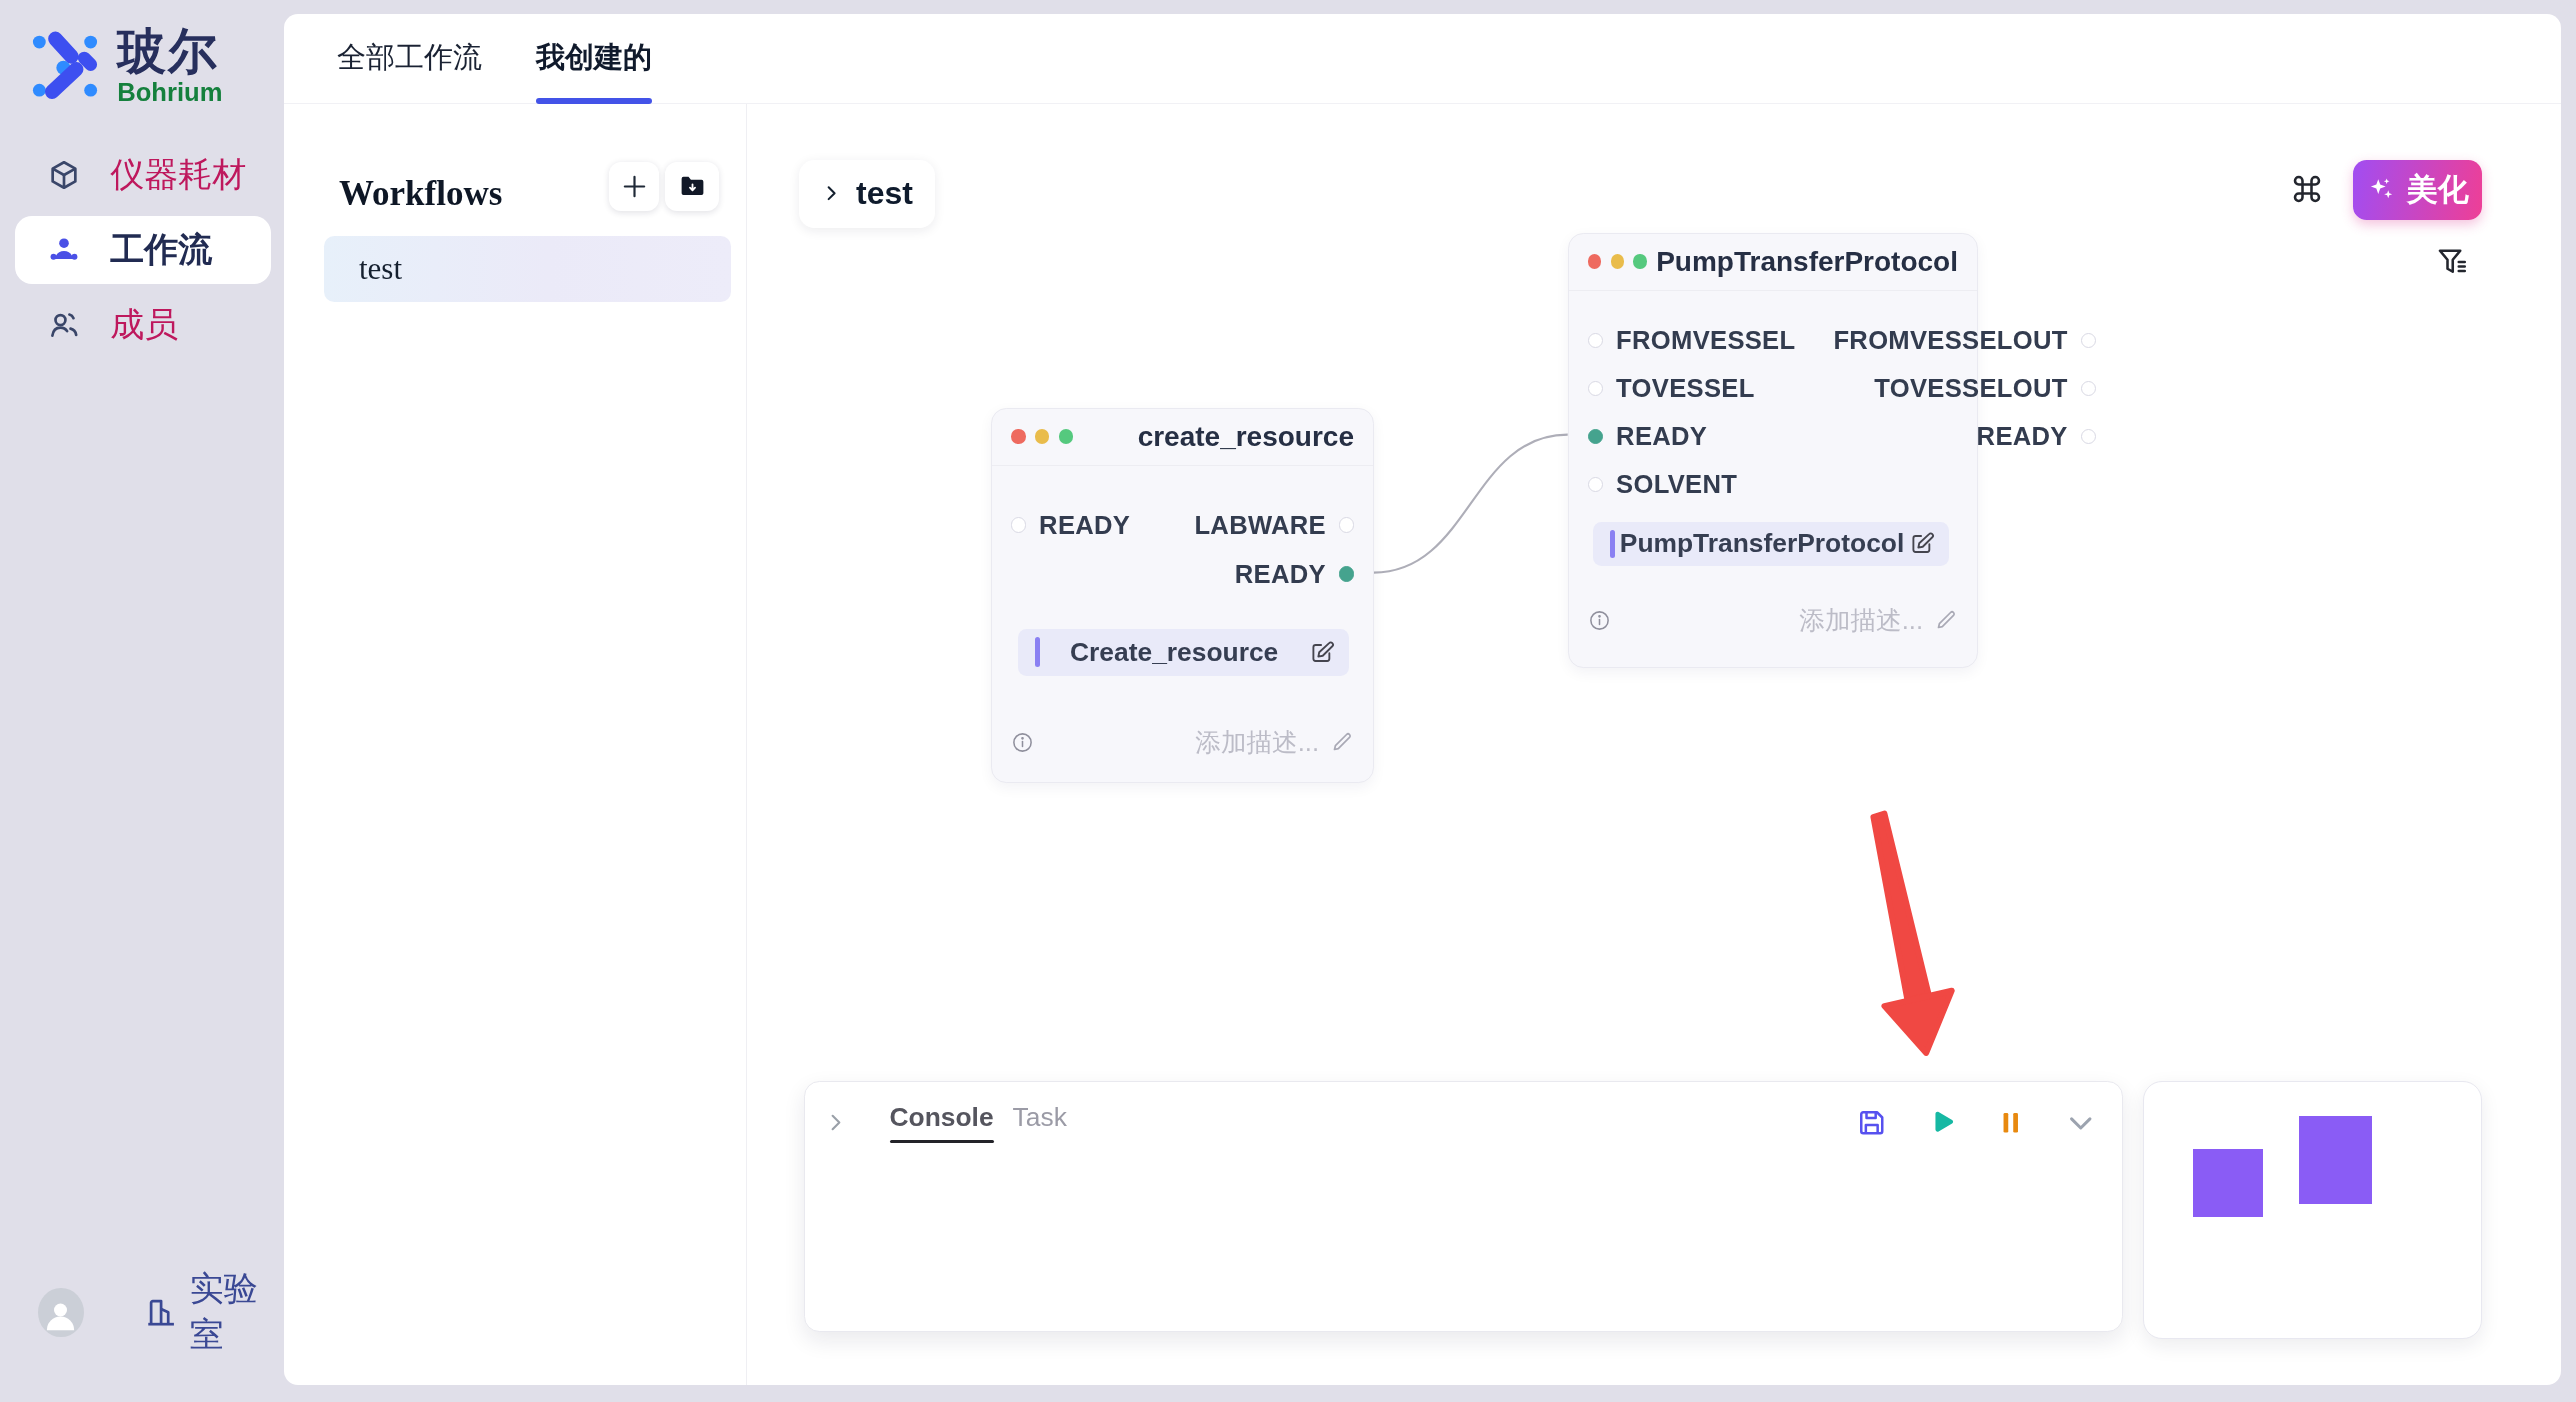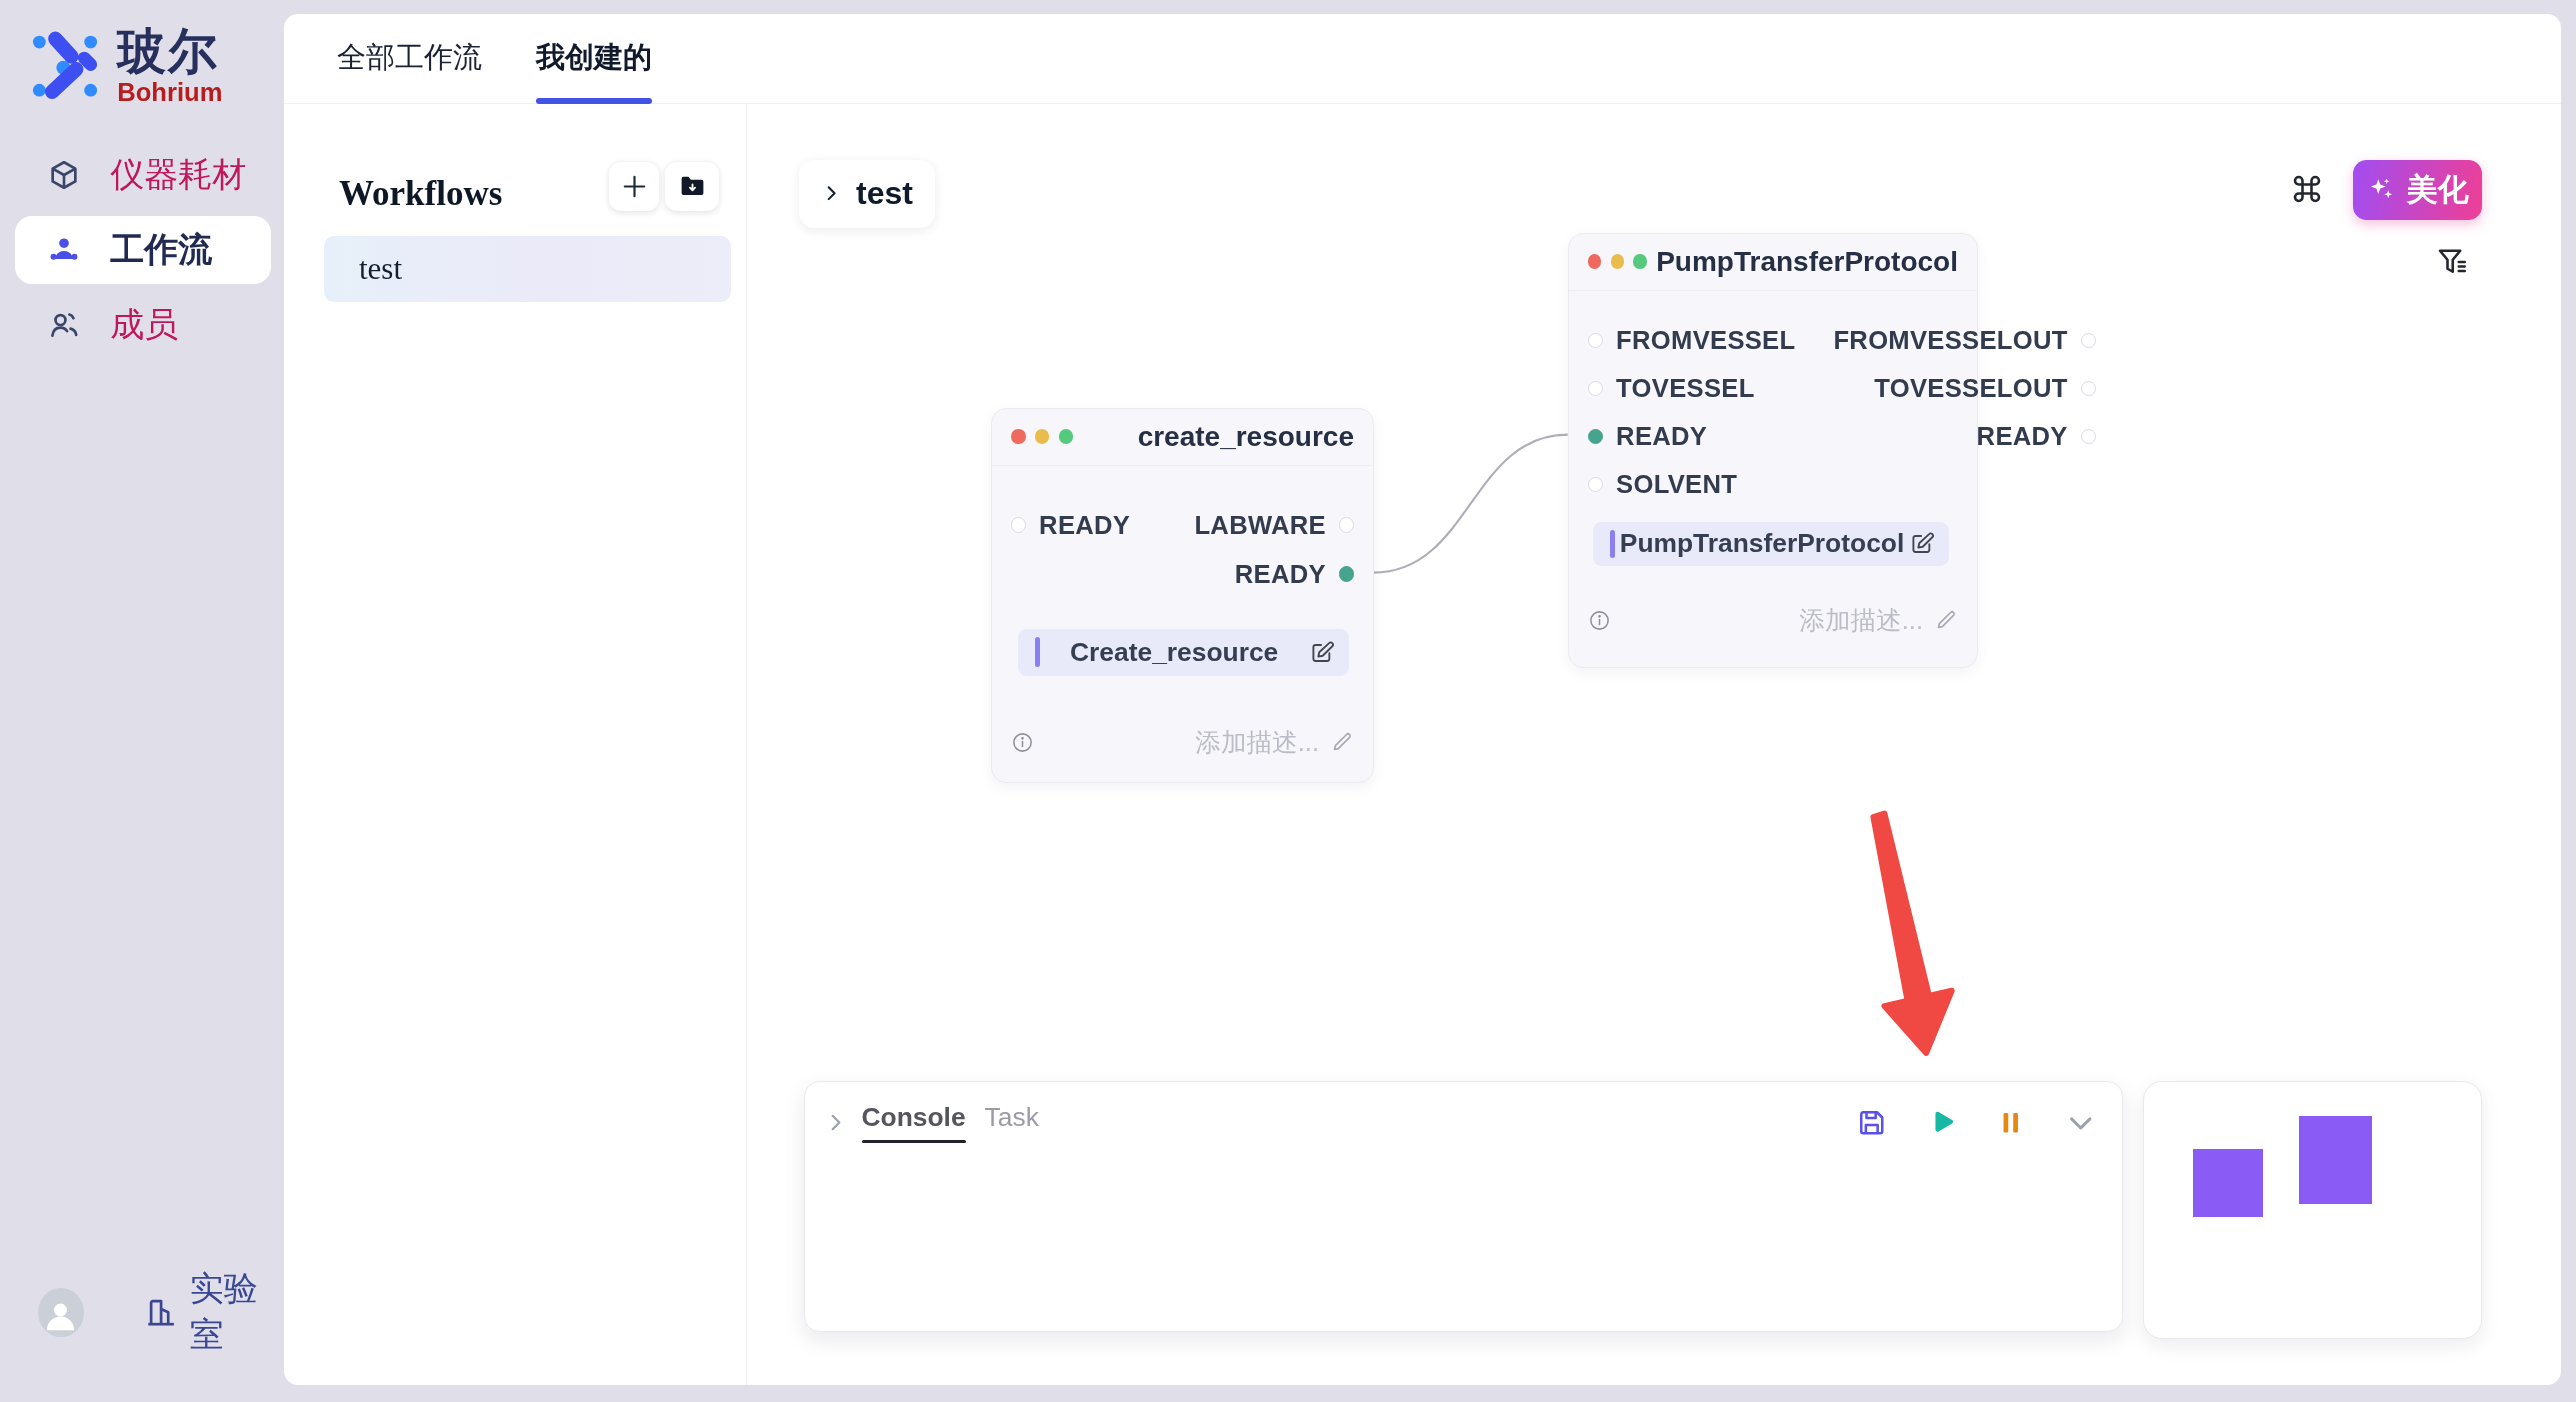--- a/index.html
+++ b/index.html
@@ -11,21 +11,21 @@
     color:#1A2233;
   }
   .app { position:absolute; inset:0; }
 
   
   .sidebar { position:absolute; left:0; top:0; width:284px; height:1402px; }
   .brand { position:absolute; left:25.6px; top:25.6px; display:flex; align-items:flex-start; gap:13.6px; cursor:pointer; }
   .brand svg { width:78px; height:77px; }
   .brand-text { display:flex; flex-direction:column; }
   .brand-title { font-size:49px; font-weight:bold; color:#272F5D; line-height:51px; letter-spacing:1.7px; }
-  .brand-sub { font-size:25.6px; font-weight:bold; color:#b91c1c; margin-top:1.7px; }
+  .brand-sub { font-size:25.6px; font-weight:bold; color:#15803d; margin-top:1.7px; }
 
   .side-menu { position:absolute; left:15.3px; right:12.8px; top:141px; display:flex; flex-direction:column; gap:6.8px; }
   .side-item { height:68px; border-radius:17px; display:flex; align-items:center; padding-left:32px; gap:29px; cursor:pointer; }
   .side-item .s-label { font-size:34px; color:#be185d; }
   .side-item svg { width:34px; height:34px; }
   .side-item.active { background:#FFFFFF; }
   .side-item.active .s-label { color:#212B52; font-weight:bold; }
 
   .side-footer { position:absolute; left:38px; bottom:44px; display:flex; align-items:center; }
   .avatar { width:49px; height:49px; border-radius:50%; background:#CBCFD7; overflow:hidden; display:flex; align-items:center; justify-content:center; cursor:pointer; }
@@ -100,21 +100,21 @@
   .desc-group { display:flex; align-items:center; gap:11px; cursor:text; }
   .desc { font-size:25.6px; color:#BCBCC7; }
   .desc-pencil { width:24px; height:24px; }
 
   
   .anno-arrow { position:absolute; left:0; top:0; width:2277px; height:1371px; pointer-events:none; z-index:6; }
 
   
   .console { position:absolute; left:520px; top:1067px; width:1319px; height:251px; background:#fff;
     border:0.9px solid #E9E9EF; border-radius:15.3px; box-shadow:0 8.5px 22px rgba(20,20,55,.09); z-index:4; }
-  .console-head { display:flex; align-items:center; padding:20.4px 25.6px 0 19px; }
+  .console-head { display:flex; align-items:center; padding:20.4px 25.6px 0 19px;gap:28px; }
   .c-chevron { width:23px; height:23px; cursor:pointer; }
   .c-tabs { display:flex; gap:19px; margin-left:14.5px; }
   .c-tab { position:relative; font-size:26.4px; color:#9B9BA6; padding-bottom:10.2px; cursor:pointer; }
   .c-tab.active { color:#55555E; font-weight:bold; }
   .c-tab.active::after { content:""; position:absolute; left:0; right:0; bottom:0; height:3.4px; background:#232329; border-radius:1.7px; }
   .c-actions { margin-left:auto; display:flex; align-items:center; gap:38px; }
   .c-actions svg { width:31.5px; height:31.5px; cursor:pointer; }
 
   
   .minimap { position:absolute; left:1859px; top:1067px; width:339px; height:258px; background:#fff;

